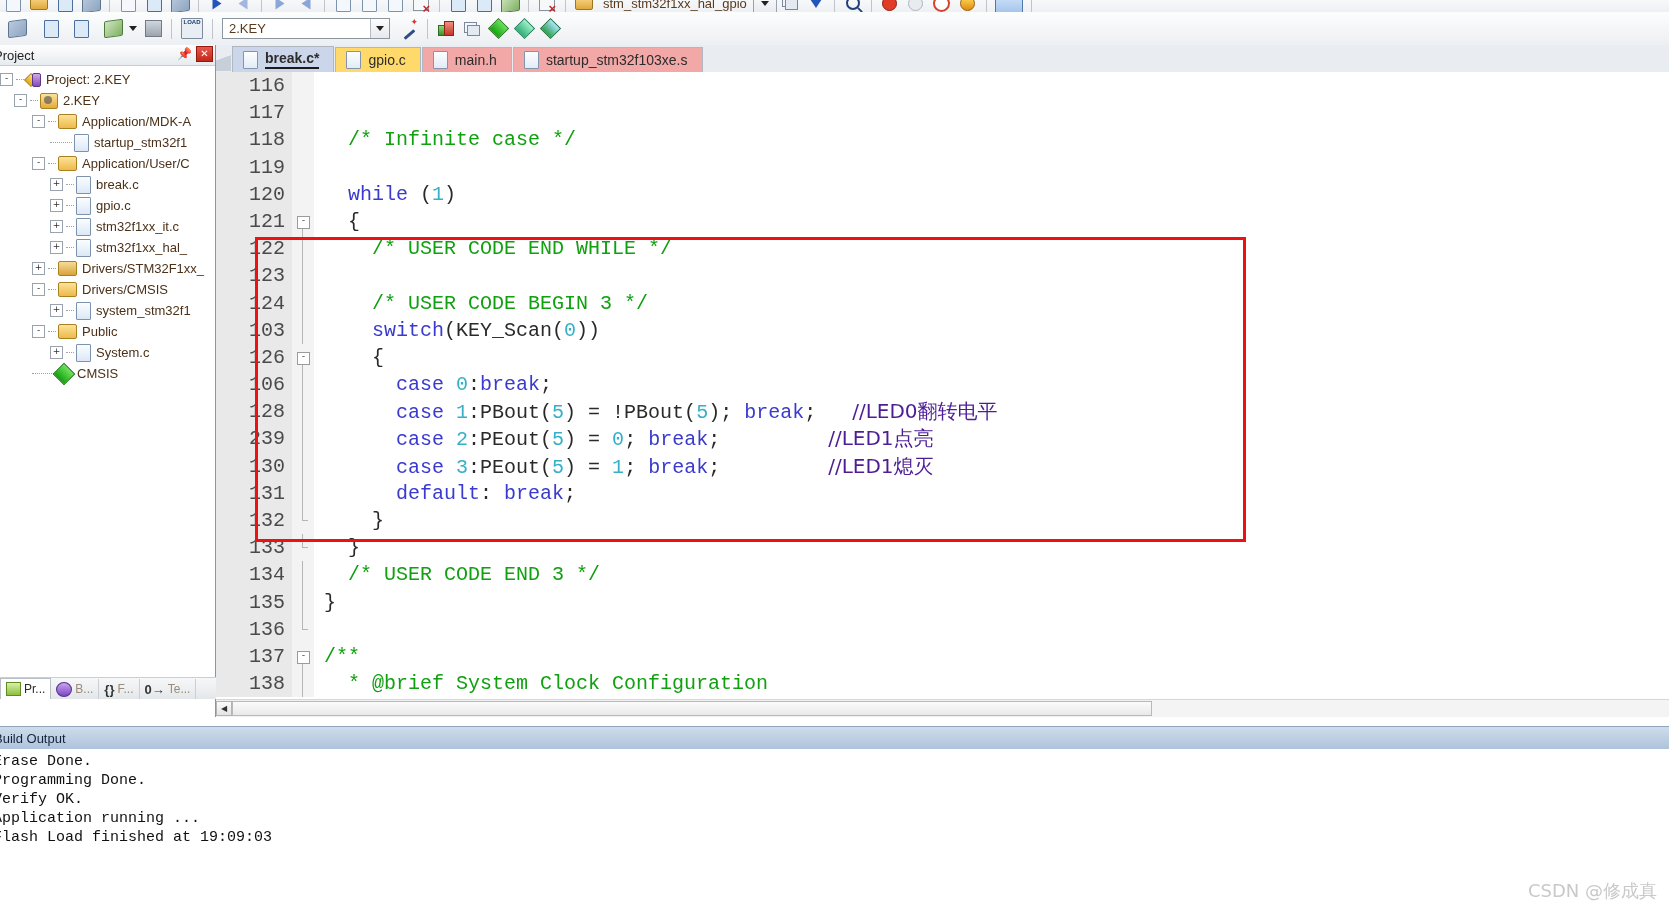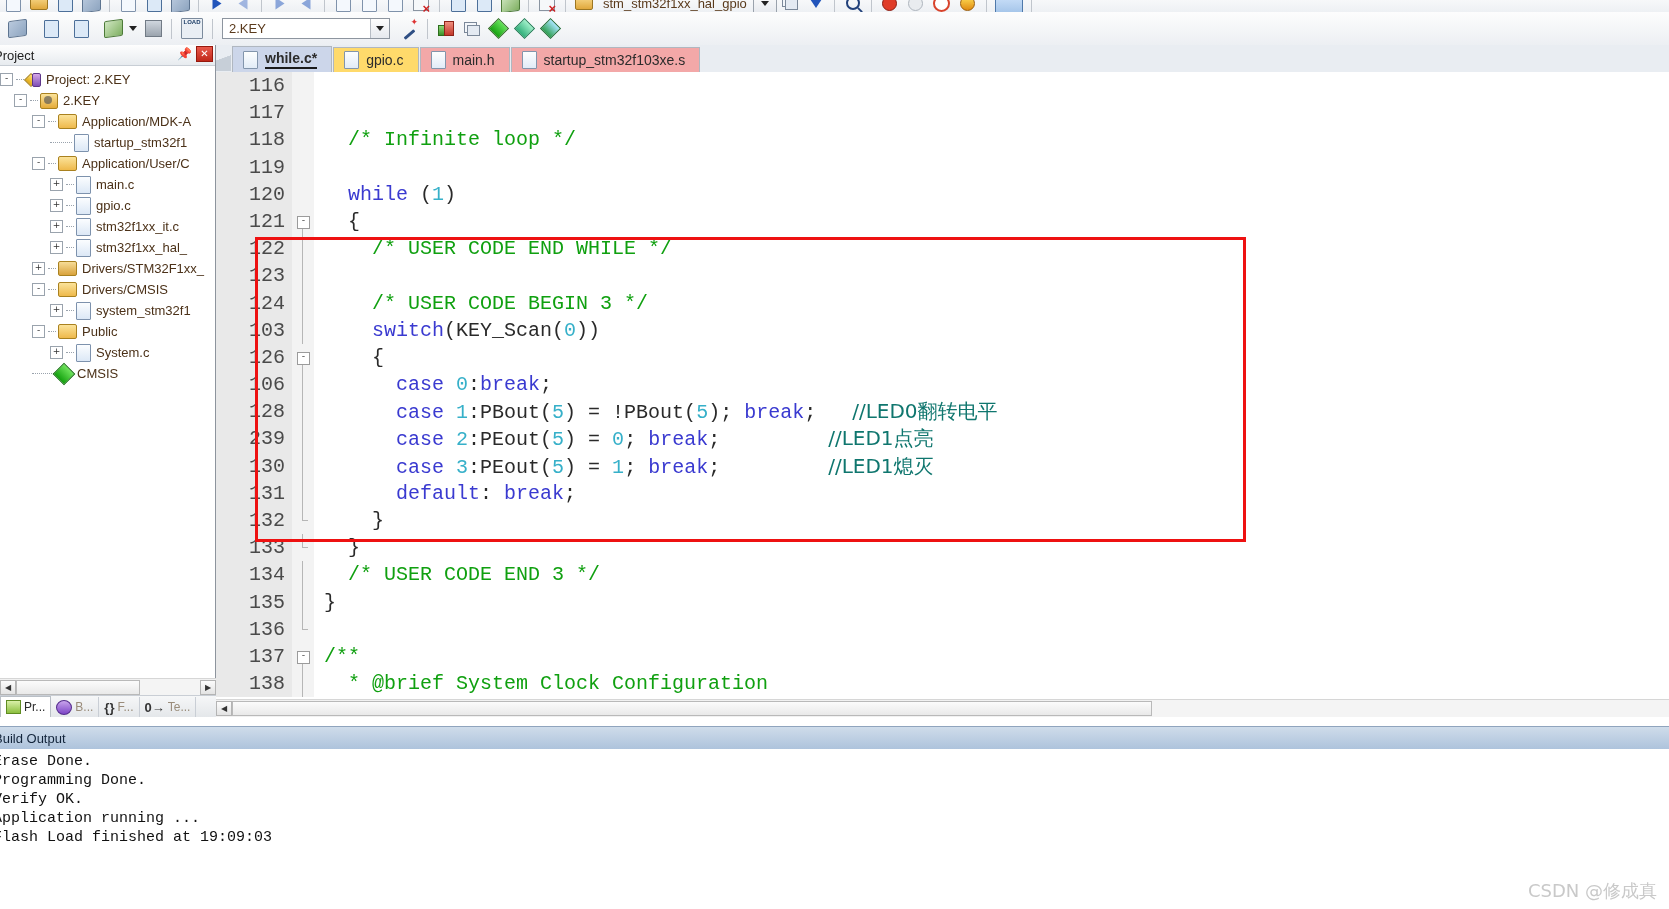--- a/index.html
+++ b/index.html
@@ -147,21 +147,21 @@
     position:absolute;left:0;bottom:21px;width:216px;height:17px;
     background:#f1f1f1;border-top:1px solid #d6d6d6;display:flex;align-items:center;
   }
   .sb-btn{width:16px;height:15px;background:linear-gradient(#fcfcfc,#e3e3e3);
      border:1px solid #b4b4b4;display:flex;align-items:center;justify-content:center;
      font-size:8px;color:#333;box-sizing:border-box;}
   .sb-thumb{height:15px;background:linear-gradient(#fbfbfb,#e9e9e9);border:1px solid #b9b9b9;box-sizing:border-box;}
   .sb-track{flex:1;height:17px;background:#f4f4f4;}
 
   #panel-tabs{
-    position:absolute;left:0;bottom:0;width:216px;height:21px;
+    position:absolute;left:0;bottom:18px;width:216px;height:21px;
     background:linear-gradient(#f6f7f8,#e4e7ea);display:flex;align-items:flex-end;
     border-top:1px solid #c9ced5;
   }
   .ptab{height:20px;display:flex;align-items:center;padding:0 5px;font-size:12px;color:#9a8c7a;
      border-right:1px solid #c9ced5;box-sizing:border-box;}
   .ptab.active{background:#fff;color:#2a2a2a;border:1px solid #b9bfc6;border-bottom:none;height:21px;}
   .ptab .mini{margin-right:3px;display:inline-block;}
   .mini-proj{width:13px;height:12px;background:linear-gradient(#d9f0a8,#8cbf3f);border:1px solid #5f8c22;}
   .mini-books{width:14px;height:13px;border-radius:50%;
       background:linear-gradient(#c9a4ec,#7c45c6);border:1px solid #542c8c;}
@@ -203,21 +203,21 @@
   .fold .endl{position:absolute;left:10px;top:0;height:14px;width:1px;background:#b6b6b6;}
   .fold .endl2{position:absolute;left:10px;top:13px;width:6px;height:1px;background:#b6b6b6;}
   .ctext{
     font-size:20px;line-height:27.2px;white-space:pre;padding-left:10px;
     font-family:"Liberation Mono","DejaVu Sans Mono",monospace;letter-spacing:0px;
   }
   .c-cmt{color:#10a010;}
   .c-kw{color:#3a3ad0;}
   .c-num{color:#36b0c9;}
   .c-txt{color:#2a2a2a;}
-  .c-cn{color:#0f766e;font-family:"DejaVu Sans",sans-serif;margin-top:19px;}
+  .c-cn{color:#4c1d95;font-family:"DejaVu Sans",sans-serif;margin-top:19px;}
 
   #redbox{
     position:absolute;border:3px solid #ee1111;pointer-events:none;
   }
   #ed-hscroll{
     position:absolute;left:0;bottom:0;right:0;height:17px;background:#f1f1f1;
     display:flex;align-items:center;border-top:1px solid #d6d6d6;
   }
 
   
@@ -447,21 +447,21 @@
           <div class="expander">-</div>
           <div class="dashes"></div>
           <div class="tf"></div>
           <span class="lbl">Application/User/C</span>
         </div>
         <div class="row">
           <div class="spacer" style="width: 50px;"></div>
           <div class="expander">+</div>
           <div class="dashes"></div>
           <div class="tfile"></div>
-          <span class="lbl">main.c</span>
+          <span class="lbl">break.c</span>
         </div>
         <div class="row">
           <div class="spacer" style="width: 50px;"></div>
           <div class="expander">+</div>
           <div class="dashes"></div>
           <div class="tfile"></div>
           <span class="lbl">gpio.c</span>
         </div>
         <div class="row">
           <div class="spacer" style="width: 50px;"></div>
@@ -545,21 +545,21 @@
           <span>Te...</span>
         </div>
       </div>
   </div>
 
   <div id="editor">
     <div id="tabbar">
         <div style="width: 16px;"></div>
         <div class="etab t-active">
           <span class="ficon"></span>
-          <span class="nm">while.c*</span>
+          <span class="nm">break.c*</span>
         </div>
         <div class="etab t-yellow">
           <span class="ficon"></span>
           <span class="nm">gpio.c</span>
         </div>
         <div class="etab t-pink">
           <span class="ficon"></span>
           <span class="nm">main.h</span>
         </div>
         <div class="etab t-pink">
@@ -574,21 +574,21 @@
             <div class="fold"></div>
           </div>
           <div class="cline">
             <div class="lnum">117</div>
             <div class="fold"></div>
             <div class="ctext">&nbsp;</div>
           </div>
           <div class="cline">
             <div class="lnum">118</div>
             <div class="fold"></div>
-            <div class="ctext"><span class="c-cmt">  /* Infinite loop */</span></div>
+            <div class="ctext"><span class="c-cmt">  /* Infinite case */</span></div>
           </div>
           <div class="cline">
             <div class="lnum">119</div>
             <div class="fold"></div>
           </div>
           <div class="cline">
             <div class="lnum">120</div>
             <div class="fold"></div>
             <div class="ctext"><span class="c-txt">  </span><span class="c-kw">while</span><span class="c-txt"> (</span><span class="c-num">1</span><span class="c-txt">)</span></div>
           </div>

